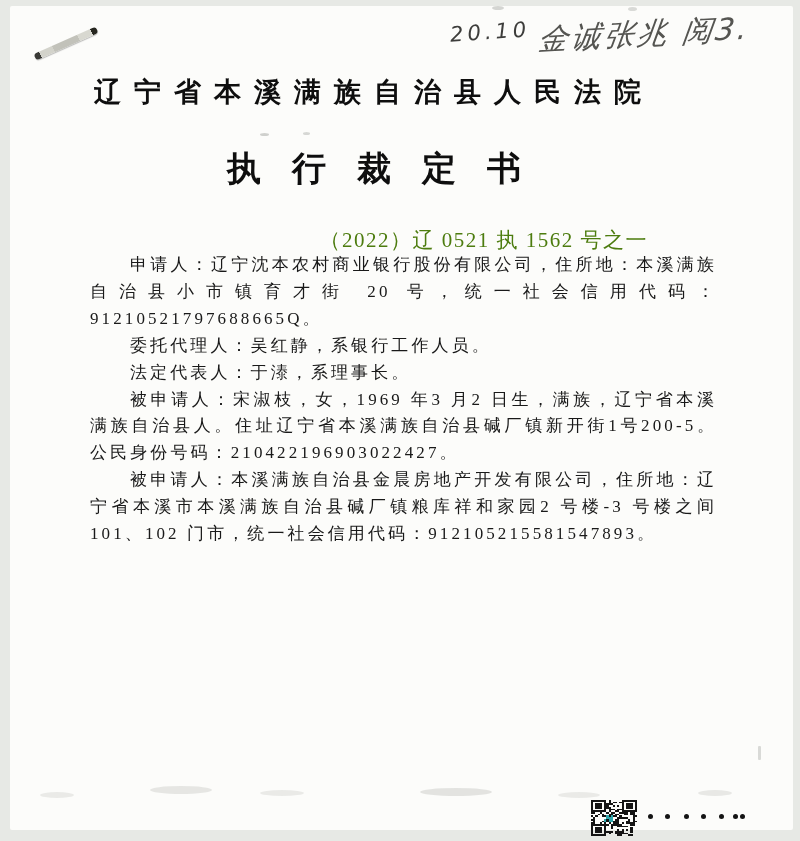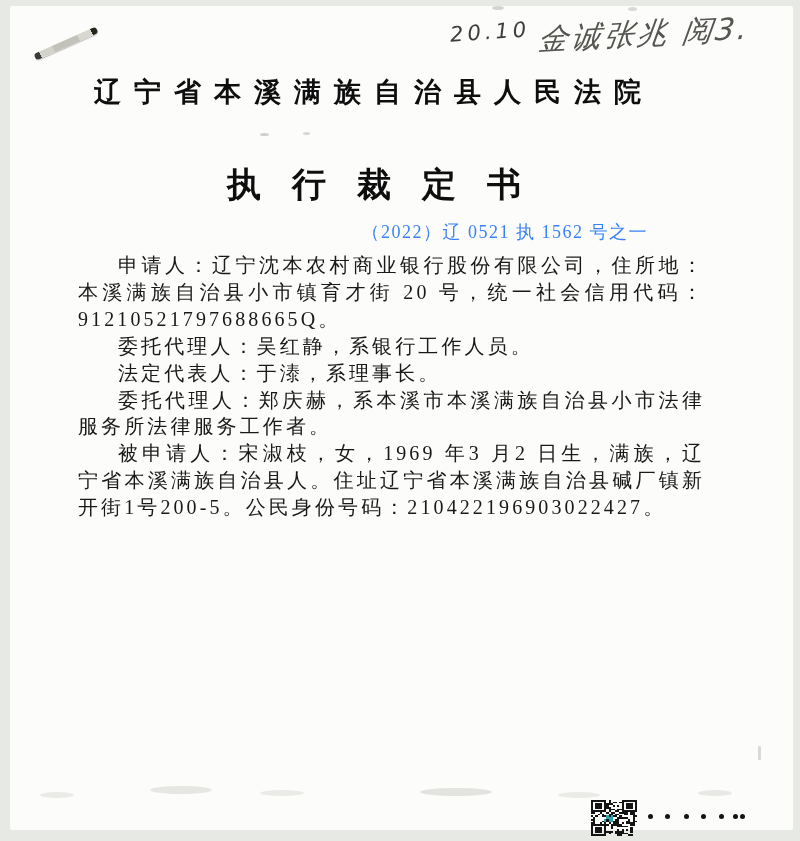--- a/index.html
+++ b/index.html
@@ -24,32 +24,32 @@
   .hw{position:absolute;font-family:"DejaVu Sans",sans-serif;font-style:italic;white-space:nowrap;}
   .hw-date{left:440px;top:14px;font-size:21px;color:#3d3d3b;letter-spacing:4px;transform:rotate(-4deg);}
   .hw-sign{left:528px;top:8px;font-size:30px;color:#474743;letter-spacing:3px;transform:rotate(-3deg) skewX(-10deg);opacity:.92;}
   
   .court{
     position:absolute;left:0;right:0;top:68px;margin:0;
     text-align:center;padding-right:55px;
     font-size:27px;font-weight:bold;letter-spacing:13px;color:#0e0e0e;
   }
   .doctitle{
-    position:absolute;left:0;right:0;top:140px;margin:16px;
+    position:absolute;left:0;right:0;top:140px;margin:0;
     text-align:center;padding-right:24px;
     font-size:34px;font-weight:bold;letter-spacing:31px;color:#0e0e0e;
   }
   .caseno{
-    position:absolute;right:145px;top:214px;
-    font-size:18px;letter-spacing:1.5px;color:#3b82f6;white-space:nowrap;
+    position:absolute;right:145px;top:220px;
+    font-size:21px;letter-spacing:1.5px;color:#4d7c0f;white-space:nowrap;
   }
   
   .docbody{
-    position:absolute;left:68px;top:246px;width:627px;
-    font-size:20px;line-height:26.9px;letter-spacing:3.1px;
+    position:absolute;left:80px;top:246px;width:627px;
+    font-size:17px;line-height:26.9px;letter-spacing:3.1px;
     text-align:justify;color:#191919;
   }
   .docbody p{margin:0;text-indent:40px;}
   
   .qr{position:absolute;left:581px;top:794px;width:46px;height:36px;shape-rendering:crispEdges;}
   .dots{position:absolute;left:638px;top:808px;width:100px;height:6px;}
   .dot{position:absolute;top:0;width:5px;height:5px;border-radius:50%;background:#141414;}
   .dot:nth-child(1){left:0;} .dot:nth-child(2){left:17px;} .dot:nth-child(3){left:36px;}
   .dot:nth-child(4){left:53px;} .dot:nth-child(5){left:71px;} .dot:nth-child(6){left:85px;}
   .dot:nth-child(7){left:92px;}
@@ -86,22 +86,22 @@
     <div class="sm sp4"></div>
 
     <h2 class="doctitle">执行裁定书</h2>
 
     <div class="caseno">（2022）辽 0521 执 1562 号之一</div>
 
     <div class="docbody">
       <p>申请人：辽宁沈本农村商业银行股份有限公司，住所地：本溪满族自治县小市镇育才街 20 号，统一社会信用代码：91210521797688665Q。</p>
       <p>委托代理人：吴红静，系银行工作人员。</p>
       <p>法定代表人：于溙，系理事长。</p>
-      <p>委托代理人：郑庆赫，系本溪市本溪满族自治县小市法律服务所法律服务工作者。</p>
       <p>被申请人：宋淑枝，女，1969 年3 月2 日生，满族，辽宁省本溪满族自治县人。住址辽宁省本溪满族自治县碱厂镇新开街1号200-5。公民身份号码：210422196903022427。</p>
+      <p>被申请人：本溪满族自治县金晨房地产开发有限公司，住所地：辽宁省本溪市本溪满族自治县碱厂镇粮库祥和家园2 号楼-3 号楼之间101、102 门市，统一社会信用代码：912105215581547893。</p>
     </div>
 
     <svg class="qr" viewBox="0 0 21 21" preserveAspectRatio="none">
         <rect x="0" y="0" width="1" height="1" fill="#141414"></rect>
         <rect x="1" y="0" width="1" height="1" fill="#141414"></rect>
         <rect x="2" y="0" width="1" height="1" fill="#141414"></rect>
         <rect x="3" y="0" width="1" height="1" fill="#141414"></rect>
         <rect x="4" y="0" width="1" height="1" fill="#141414"></rect>
         <rect x="5" y="0" width="1" height="1" fill="#141414"></rect>
         <rect x="6" y="0" width="1" height="1" fill="#141414"></rect>

